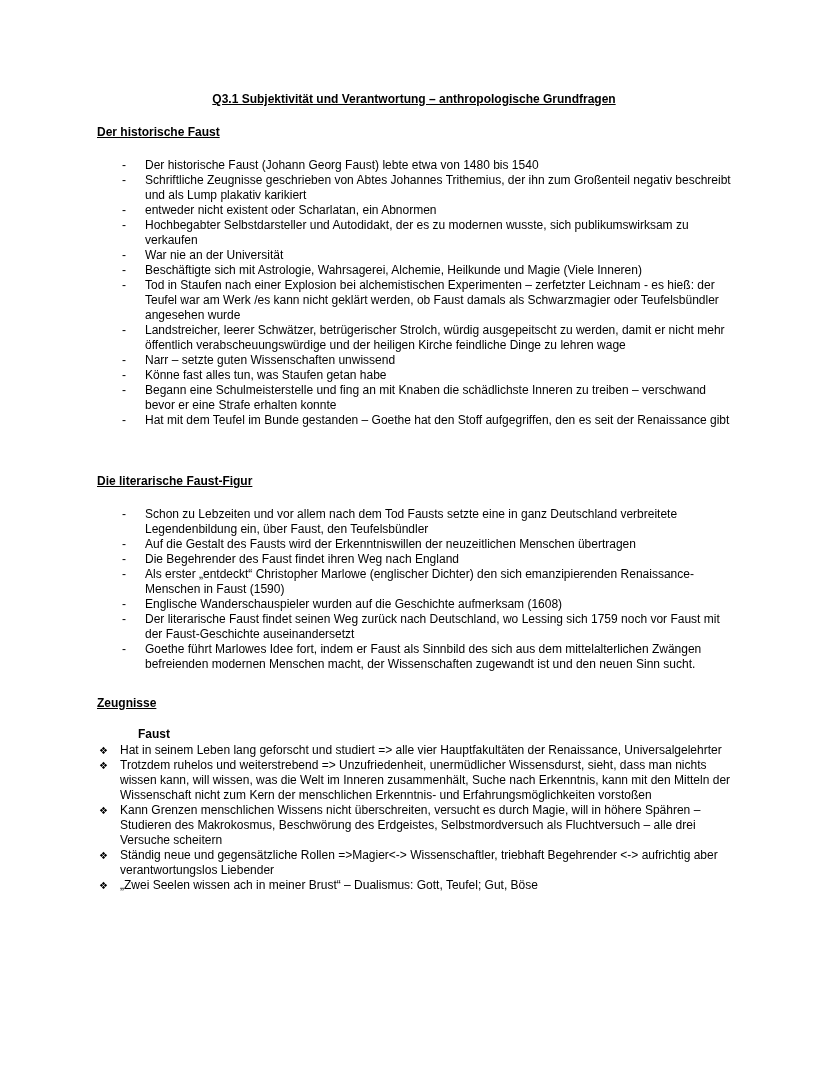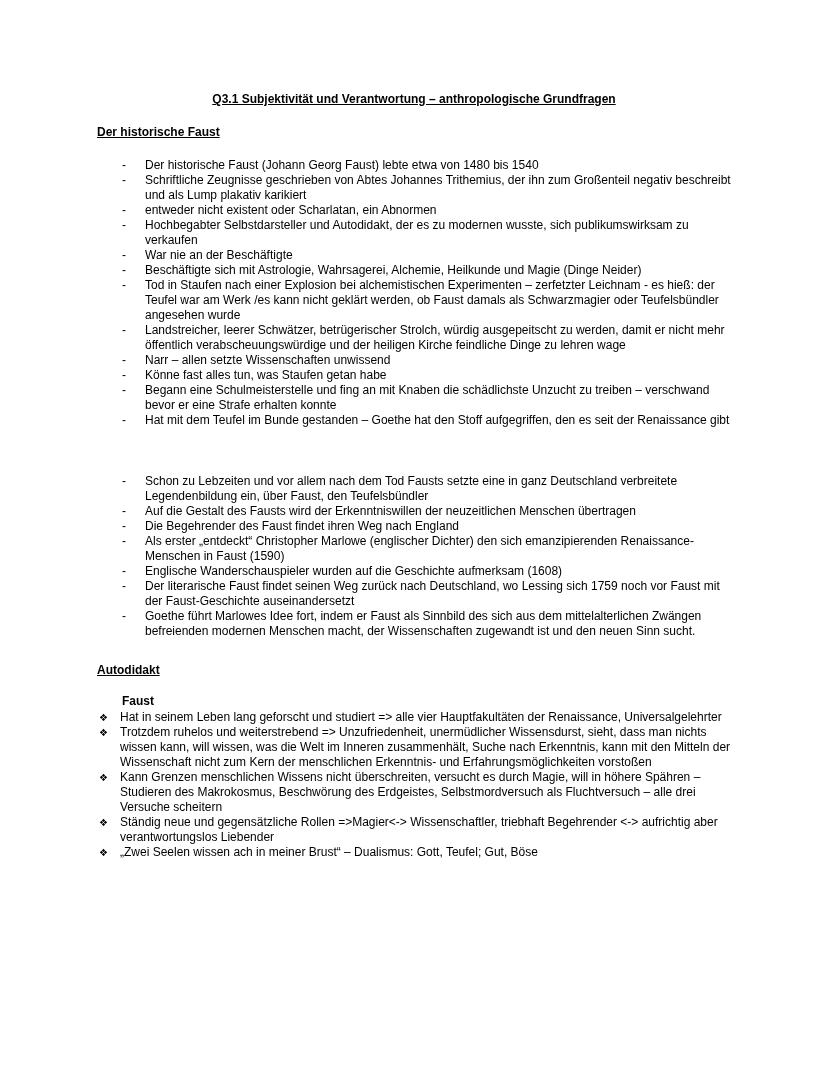--- a/index.html
+++ b/index.html
@@ -33,21 +33,21 @@
   .section-gap-medium { margin-top: 24px; }
   .section-heading {
     font-size: 12px;
     font-weight: bold;
     text-decoration: underline;
     margin: 0;
   }
   .section-subheading {
     font-size: 12px;
     font-weight: bold;
-    margin: 16px 0 1px 0;
+    margin: 16px 0 1px 16px;
     padding-left: 25px;
   }
   ul.bullet-list {
     list-style: none;
     margin: 18px 0 0 0;
     padding: 0;
   }
   ul.bullet-list.tight { margin-top: 1px; }
   ul.bullet-list li {
     display: flex;
@@ -89,54 +89,55 @@
         <li>
           <span class="marker">-</span>
           <span class="item-text">entweder nicht existent oder Scharlatan, ein Abnormen</span>
         </li>
         <li>
           <span class="marker">-</span>
           <span class="item-text">Hochbegabter Selbstdarsteller und Autodidakt, der es zu modernen wusste, sich publikumswirksam zu verkaufen</span>
         </li>
         <li>
           <span class="marker">-</span>
-          <span class="item-text">War nie an der Beschäftigte</span>
+          <span class="item-text">War nie an der Universität</span>
         </li>
         <li>
           <span class="marker">-</span>
-          <span class="item-text">Beschäftigte sich mit Astrologie, Wahrsagerei, Alchemie, Heilkunde und Magie (Dinge Neider)</span>
+          <span class="item-text">Beschäftigte sich mit Astrologie, Wahrsagerei, Alchemie, Heilkunde und Magie (Viele Inneren)</span>
         </li>
         <li>
           <span class="marker">-</span>
           <span class="item-text">Tod in Staufen nach einer Explosion bei alchemistischen Experimenten – zerfetzter Leichnam - es hieß: der Teufel war am Werk /es kann nicht geklärt werden, ob Faust damals als Schwarzmagier oder Teufelsbündler angesehen wurde</span>
         </li>
         <li>
           <span class="marker">-</span>
           <span class="item-text">Landstreicher, leerer Schwätzer, betrügerischer Strolch, würdig ausgepeitscht zu werden, damit er nicht mehr öffentlich verabscheuungswürdige und der heiligen Kirche feindliche Dinge zu lehren wage</span>
         </li>
         <li>
           <span class="marker">-</span>
-          <span class="item-text">Narr – allen setzte Wissenschaften unwissend</span>
+          <span class="item-text">Narr – setzte guten Wissenschaften unwissend</span>
         </li>
         <li>
           <span class="marker">-</span>
           <span class="item-text">Könne fast alles tun, was Staufen getan habe</span>
         </li>
         <li>
           <span class="marker">-</span>
-          <span class="item-text">Begann eine Schulmeisterstelle und fing an mit Knaben die schädlichste Unzucht zu treiben – verschwand bevor er eine Strafe erhalten konnte</span>
+          <span class="item-text">Begann eine Schulmeisterstelle und fing an mit Knaben die schädlichste Inneren zu treiben – verschwand bevor er eine Strafe erhalten konnte</span>
         </li>
         <li>
           <span class="marker">-</span>
           <span class="item-text">Hat mit dem Teufel im Bunde gestanden – Goethe hat den Stoff aufgegriffen, den es seit der Renaissance gibt</span>
         </li>
       </ul>
   </section>
 
   <section class="section-gap-large">
+    <h2 class="section-heading">Die literarische Faust-Figur</h2>
     <ul class="bullet-list dash-list">
         <li>
           <span class="marker">-</span>
           <span class="item-text">Schon zu Lebzeiten und vor allem nach dem Tod Fausts setzte eine in ganz Deutschland verbreitete Legendenbildung ein, über Faust, den Teufelsbündler</span>
         </li>
         <li>
           <span class="marker">-</span>
           <span class="item-text">Auf die Gestalt des Fausts wird der Erkenntniswillen der neuzeitlichen Menschen übertragen</span>
         </li>
         <li>
@@ -156,21 +157,21 @@
           <span class="item-text">Der literarische Faust findet seinen Weg zurück nach Deutschland, wo Lessing sich 1759 noch vor Faust mit der Faust-Geschichte auseinandersetzt</span>
         </li>
         <li>
           <span class="marker">-</span>
           <span class="item-text">Goethe führt Marlowes Idee fort, indem er Faust als Sinnbild des sich aus dem mittelalterlichen Zwängen befreienden modernen Menschen macht, der Wissenschaften zugewandt ist und den neuen Sinn sucht.</span>
         </li>
       </ul>
   </section>
 
   <section class="section-gap-medium">
-    <h2 class="section-heading">Autodidakt</h2>
+    <h2 class="section-heading">Zeugnisse</h2>
     <h3 class="section-subheading">Faust</h3>
     <ul class="bullet-list diamond-list tight">
         <li>
           <span class="marker">❖</span>
           <span class="item-text">Hat in seinem Leben lang geforscht und studiert =&gt; alle vier Hauptfakultäten der Renaissance, Universalgelehrter</span>
         </li>
         <li>
           <span class="marker">❖</span>
           <span class="item-text">Trotzdem ruhelos und weiterstrebend =&gt; Unzufriedenheit, unermüdlicher Wissensdurst, sieht, dass man nichts wissen kann, will wissen, was die Welt im Inneren zusammenhält, Suche nach Erkenntnis, kann mit den Mitteln der Wissenschaft nicht zum Kern der menschlichen Erkenntnis- und Erfahrungsmöglichkeiten vorstoßen</span>
         </li>

